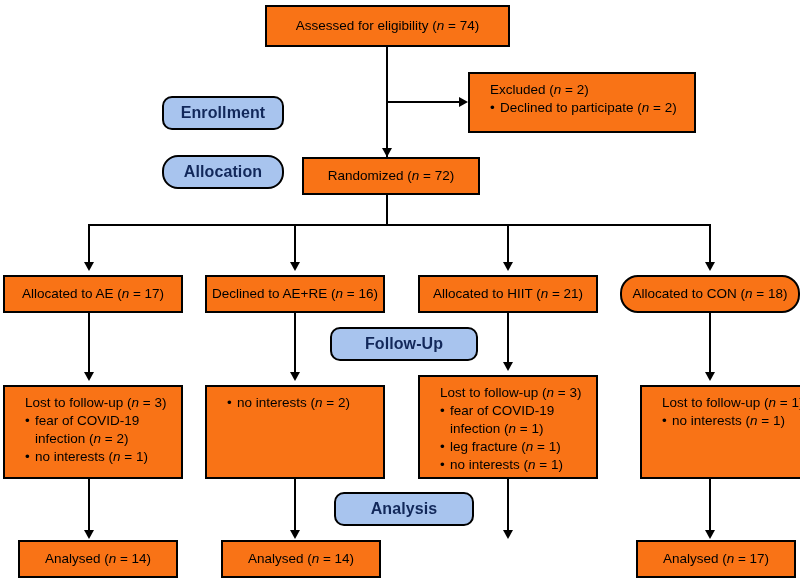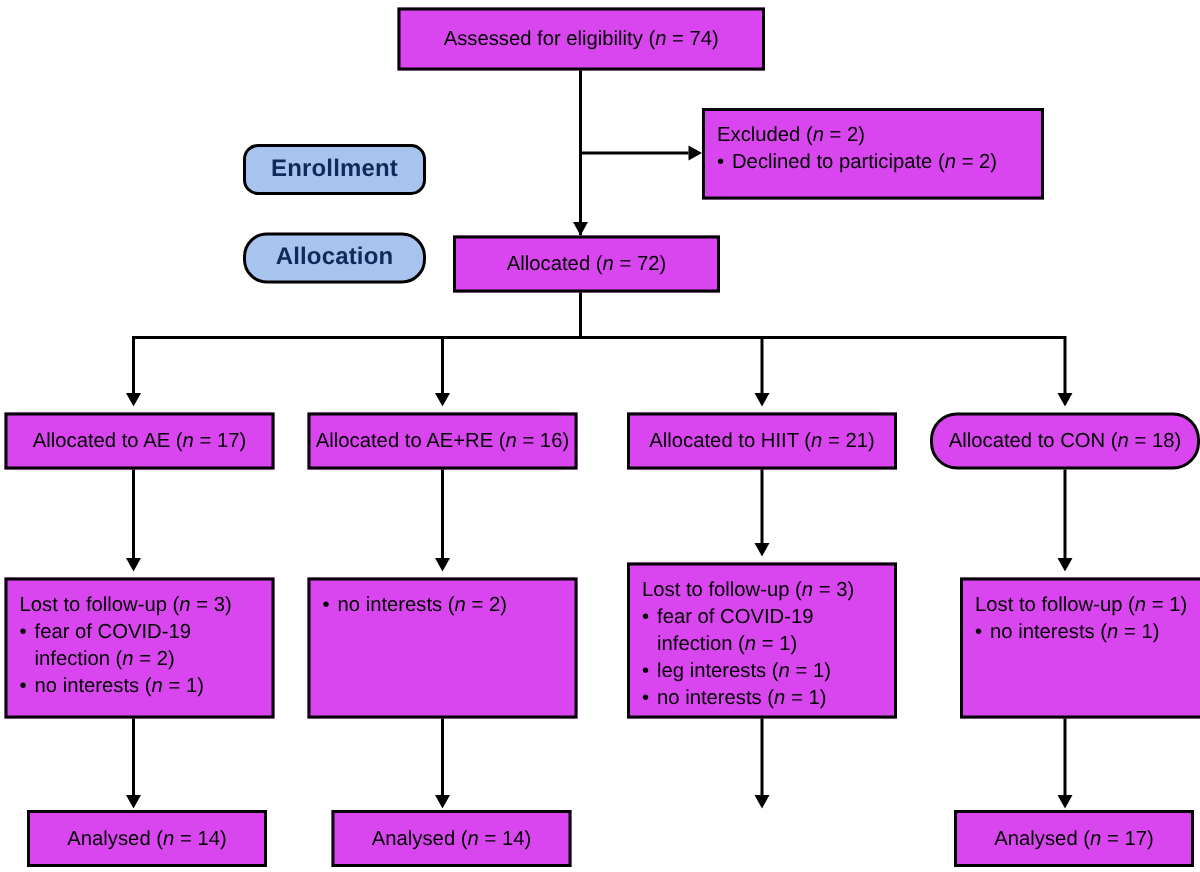--- a/index.html
+++ b/index.html
@@ -14,33 +14,33 @@
     background: #ffffff;
     font-family: "Liberation Sans", sans-serif;
     overflow: hidden;
   }
 
   
   .box {
     position: absolute;
     box-sizing: border-box;
     border: 2px solid #000000;
-    background: #d946ef;
+    background: #f97316;
     color: #000000;
     font-size: 13.5px;
     line-height: 1.33;
   }
   .box.center {
     display: flex;
     align-items: center;
     justify-content: center;
     text-align: center;
   }
   .box.listbox {
-    padding: 7px 8px 6px 8px;
+    padding: 7px 8px 6px 20px;
   }
 
   .line1 { white-space: nowrap; }
 
   ul.bullets {
     margin: 0;
     padding: 0;
     list-style: none;
   }
   ul.bullets li {
@@ -127,21 +127,21 @@
     <ul class="bullets">
       <li><span>Declined to participate (</span><span class="it">n</span><span> = 2)</span></li>
     </ul>
   </div>
 
   <div class="badge" style="left:162px; top:155px; width:122px; height:34px;border-radius:16px;">
     <span>Allocation</span>
   </div>
 
   <div class="box center" style="left:302px; top:157px; width:178px; height:38px;">
-    <span class="line1"><span>Allocated (</span><span class="it">n</span><span> = 72)</span></span>
+    <span class="line1"><span>Randomized (</span><span class="it">n</span><span> = 72)</span></span>
   </div>
 
   <div class="vline" style="left:386px; top:195px; height:30px;"></div>
   <div class="hline" style="left:88px; top:224px; width:622px;"></div>
 
   <div class="vline" style="left:88px; top:224px; height:42px;"></div>
   <div class="arrow-down" style="left:84px; top:262px;"></div>
 
   <div class="vline" style="left:294px; top:224px; height:42px;"></div>
   <div class="arrow-down" style="left:290px; top:262px;"></div>
@@ -149,29 +149,32 @@
   <div class="vline" style="left:507px; top:224px; height:42px;"></div>
   <div class="arrow-down" style="left:503px; top:262px;"></div>
 
   <div class="vline" style="left:709px; top:224px; height:42px;"></div>
   <div class="arrow-down" style="left:705px; top:262px;"></div>
 
   <div class="box center" style="left:3px; top:275px; width:180px; height:38px;">
     <span class="line1"><span>Allocated to AE (</span><span class="it">n</span><span> = 17)</span></span>
   </div>
   <div class="box center" style="left:205px; top:275px; width:180px; height:38px;">
-    <span class="line1"><span>Allocated to AE+RE (</span><span class="it">n</span><span> = 16)</span></span>
+    <span class="line1"><span>Declined to AE+RE (</span><span class="it">n</span><span> = 16)</span></span>
   </div>
   <div class="box center" style="left:418px; top:275px; width:180px; height:38px;">
     <span class="line1"><span>Allocated to HIIT (</span><span class="it">n</span><span> = 21)</span></span>
   </div>
   <div class="box center" style="left:620px; top:275px; width:180px; height:38px;border-radius:18px;">
     <span class="line1"><span>Allocated to CON (</span><span class="it">n</span><span> = 18)</span></span>
   </div>
 
+  <div class="badge" style="left:330px; top:327px; width:148px; height:34px;">
+    <span>Follow-Up</span>
+  </div>
 
   <div class="vline" style="left:88px; top:313px; height:63px;"></div>
   <div class="arrow-down" style="left:84px; top:372px;"></div>
 
   <div class="vline" style="left:294px; top:313px; height:63px;"></div>
   <div class="arrow-down" style="left:290px; top:372px;"></div>
 
   <div class="vline" style="left:507px; top:313px; height:53px;"></div>
   <div class="arrow-down" style="left:503px; top:362px;"></div>
 
@@ -189,32 +192,35 @@
   <div class="box listbox" style="left:205px; top:385px; width:180px; height:94px;">
     <ul class="bullets">
       <li><span>no interests (</span><span class="it">n</span><span> = 2)</span></li>
     </ul>
   </div>
 
   <div class="box listbox" style="left:418px; top:375px; width:180px; height:104px;">
     <div class="line1"><span>Lost to follow-up (</span><span class="it">n</span><span> = 3)</span></div>
     <ul class="bullets">
       <li><span>fear of COVID-19</span><br><span>infection (</span><span class="it">n</span><span> = 1)</span></li>
-      <li><span>leg interests (</span><span class="it">n</span><span> = 1)</span></li>
+      <li><span>leg fracture (</span><span class="it">n</span><span> = 1)</span></li>
       <li><span>no interests (</span><span class="it">n</span><span> = 1)</span></li>
     </ul>
   </div>
 
   <div class="box listbox" style="left:620px; top:385px; width:180px; height:94px;margin-left:20px;">
     <div class="line1"><span>Lost to follow-up (</span><span class="it">n</span><span> = 1)</span></div>
     <ul class="bullets">
       <li><span>no interests (</span><span class="it">n</span><span> = 1)</span></li>
     </ul>
   </div>
 
+  <div class="badge" style="left:334px; top:492px; width:140px; height:34px;">
+    <span>Analysis</span>
+  </div>
 
   <div class="vline" style="left:88px; top:479px; height:55px;"></div>
   <div class="arrow-down" style="left:84px; top:530px;"></div>
 
   <div class="vline" style="left:294px; top:479px; height:55px;"></div>
   <div class="arrow-down" style="left:290px; top:530px;"></div>
 
   <div class="vline" style="left:507px; top:479px; height:55px;"></div>
   <div class="arrow-down" style="left:503px; top:530px;"></div>
 

